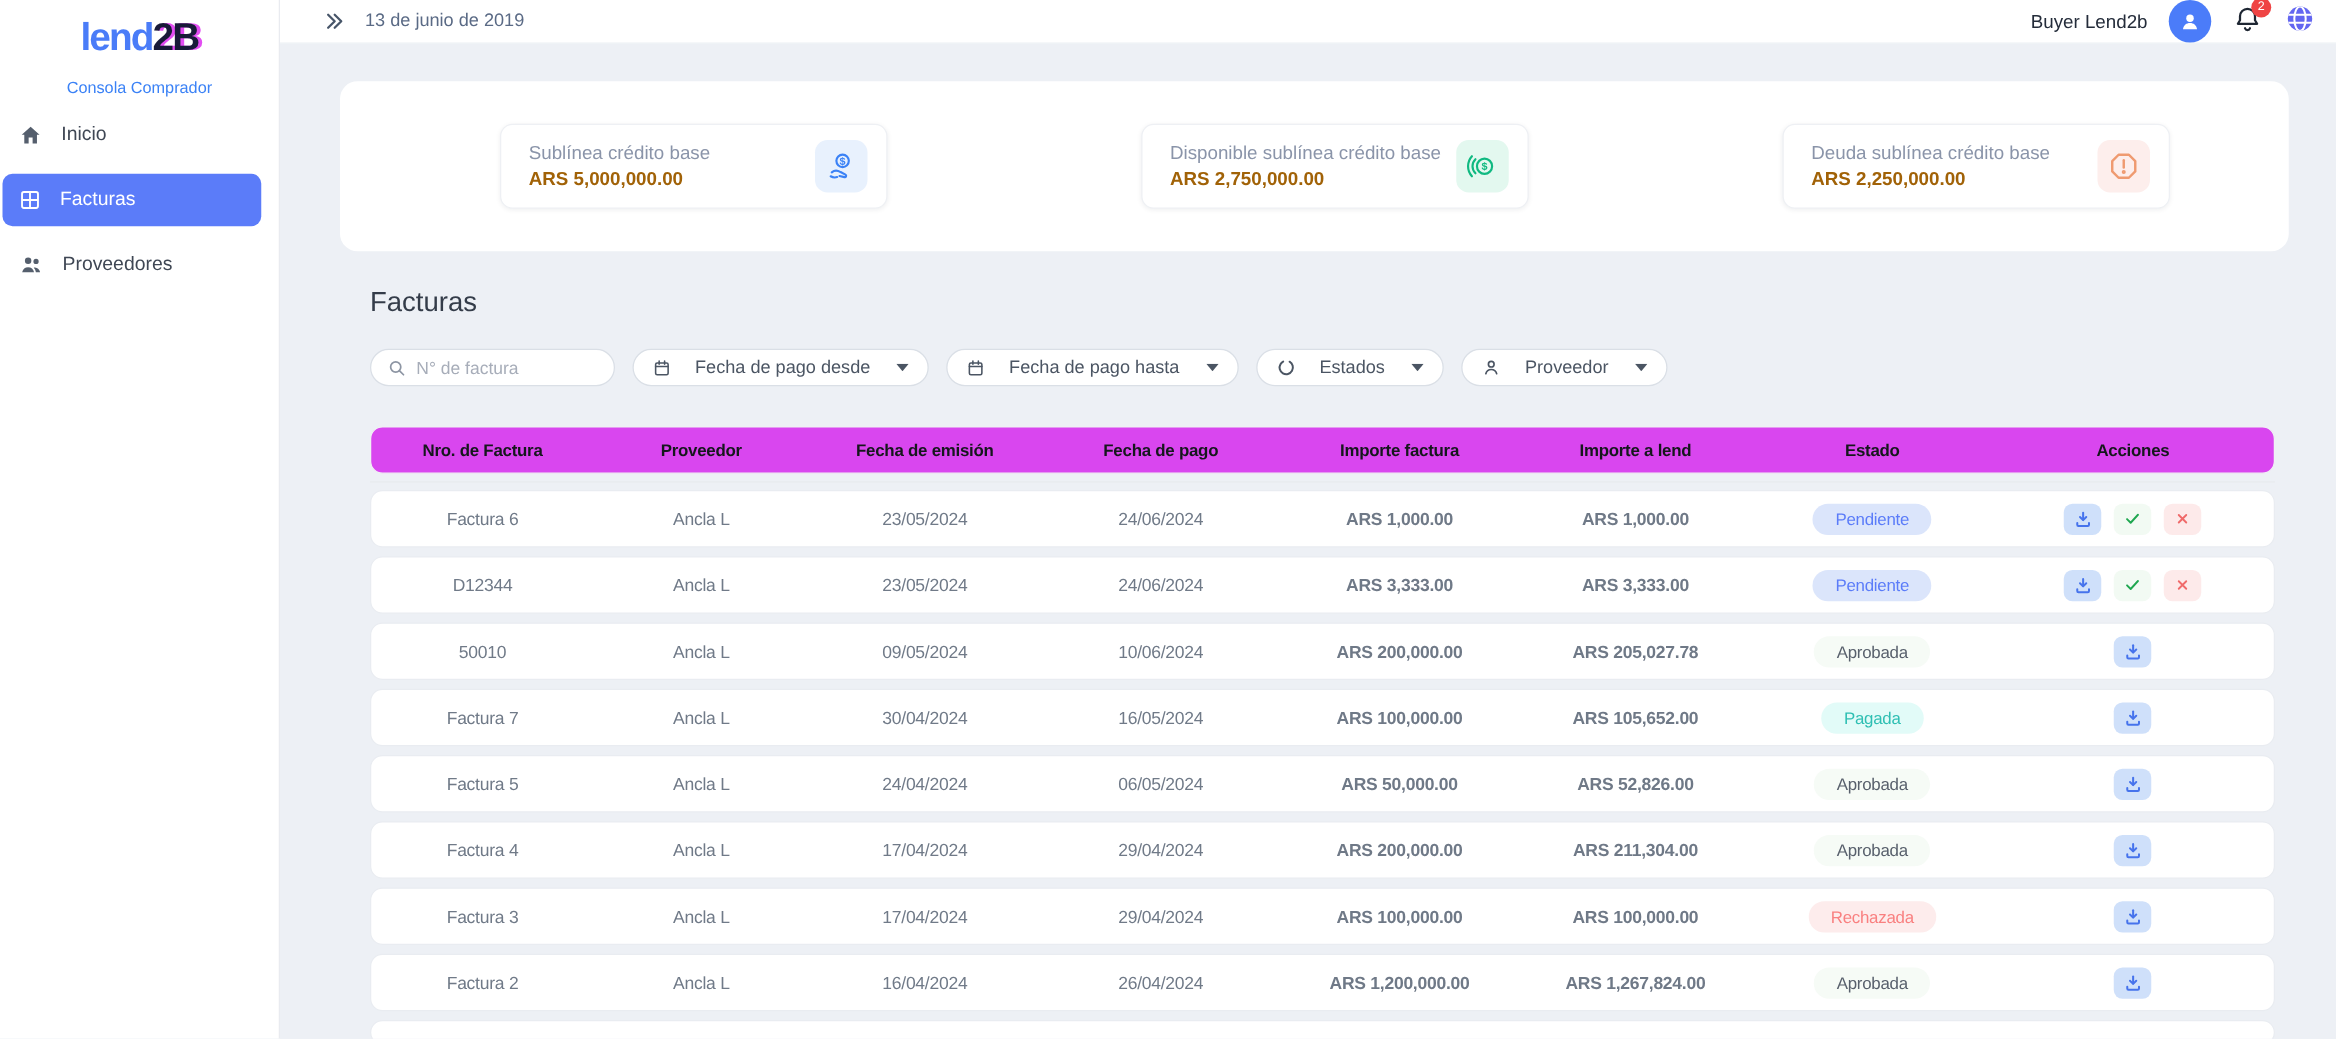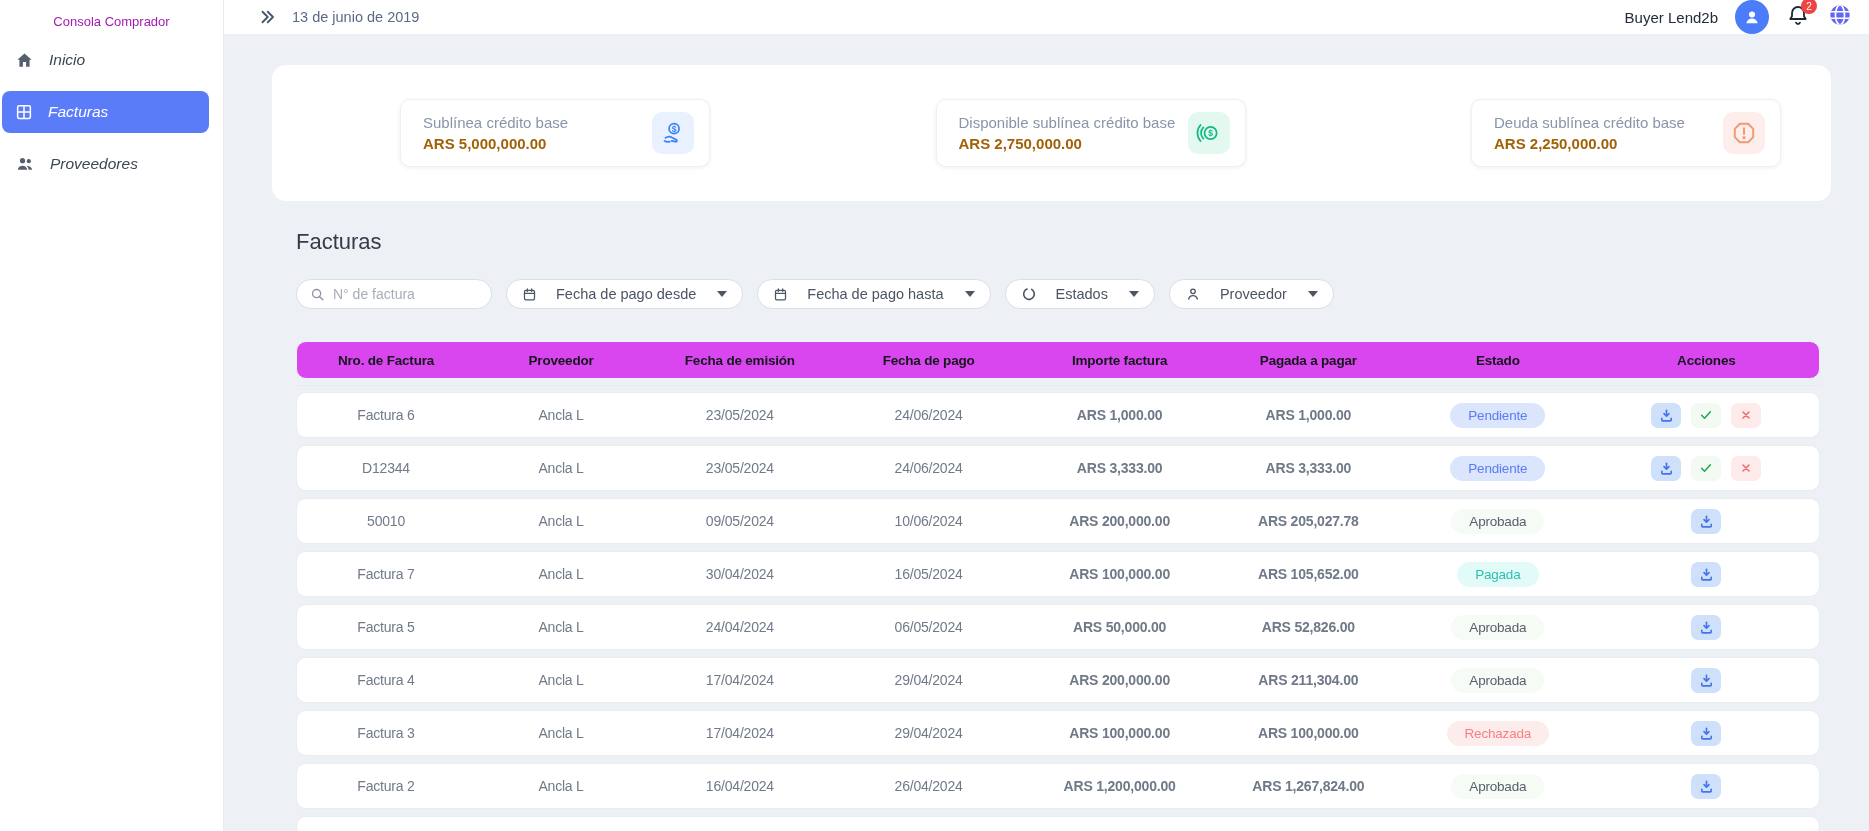--- a/index.html
+++ b/index.html
@@ -15,22 +15,22 @@
 
   
   .sidebar {
     width:224px; min-width:224px; background:#fff;
     border-right:1px solid #e9ebf0; z-index:5;
   }
   .logo-wrap { padding-top:12px; text-align:center; }
   .logo { font-size:31px; font-weight:700; letter-spacing:-1.5px; }
   .logo-lend { color:#4a7cf8; }
   .logo-2b { color:#181a38; text-shadow:3px 0 0 #e24df2; }
-  .logo-subtitle { font-size:13px; color:#a21caf; margin-top:2px; }
-  .nav { margin-top:2px;font-style:italic; }
+  .logo-subtitle { font-size:13px; color:#3b82f6; margin-top:14px; }
+  .nav { margin-top:2px; }
   .nav-item {
     display:flex; align-items:center; gap:15px;
     height:42px; padding:0 10px 0 13px; margin:10px 14px 0 2px;
     border-radius:8px; font-size:15.5px; color:#3f4754; cursor:pointer;
   }
   .nav-item .icon { color:#555f6d; }
   .nav-item.active { background:#5b7cf9; color:#fff; }
   .nav-item.active .icon { color:#fff; }
 
   
@@ -54,21 +54,21 @@
     padding:0 3px;
   }
   .globe-wrap { cursor:pointer; }
 
   .content { flex:1; position:relative; }
 
   
   .panel {
     margin:30px 38px 0 48px; height:136px; background:#fff; border-radius:14px;
     display:flex; align-items:center; justify-content:space-between;
-    padding:0 50px 0 128px;
+    padding:0 95px 0 128px;
   }
   .sum-card {
     width:310px; height:68px; background:#fff;
     border:1px solid #eef0f4; border-radius:10px;
     box-shadow:0 1px 4px rgba(16,24,40,.07);
     display:flex; align-items:center; justify-content:space-between;
     padding:0 15px 0 22px;
   }
   .sum-label { font-size:15px; color:#8a94a9; }
   .sum-value { font-size:15px; font-weight:700; color:#a16207; margin-top:4px; }
@@ -125,20 +125,23 @@
   }
   .act-download { background:#cfe0fa; color:#4673ec; }
   .act-approve { background:#f2faf3; color:#1fa750; }
   .act-reject { background:#fdeaea; color:#f06a6a; }
 </style>
 </head>
 <body>
 
 <aside class="sidebar">
   <div class="logo-wrap">
+    <div class="logo">
+      <span class="logo-lend">lend</span><span class="logo-2b">2B</span>
+    </div>
     <div class="logo-subtitle">Consola Comprador</div>
   </div>
   <nav class="nav">
       <div class="nav-item">
         <span class="icon">
           <svg width="19" height="19" viewBox="0 0 24 24" fill="currentColor">
             <path d="M12 3l9 8h-2.6v9H14v-6h-4v6H5.6v-9H3z"></path>
           </svg>
         </span>
         <span>Inicio</span>
@@ -342,21 +345,21 @@
         </div>
       </div>
 
     <div class="table">
       <div class="tgrid thead">
           <div>Nro. de Factura</div>
           <div>Proveedor</div>
           <div>Fecha de emisión</div>
           <div>Fecha de pago</div>
           <div>Importe factura</div>
-          <div>Pagada a pagar</div>
+          <div>Importe a lend</div>
           <div>Estado</div>
           <div>Acciones</div>
         </div>
       <div class="head-sep"></div>
       <div class="rows">
           <div class="tgrid row">
             <div>Factura 6</div>
             <div>Ancla L</div>
             <div>23/05/2024</div>
             <div>24/06/2024</div>

